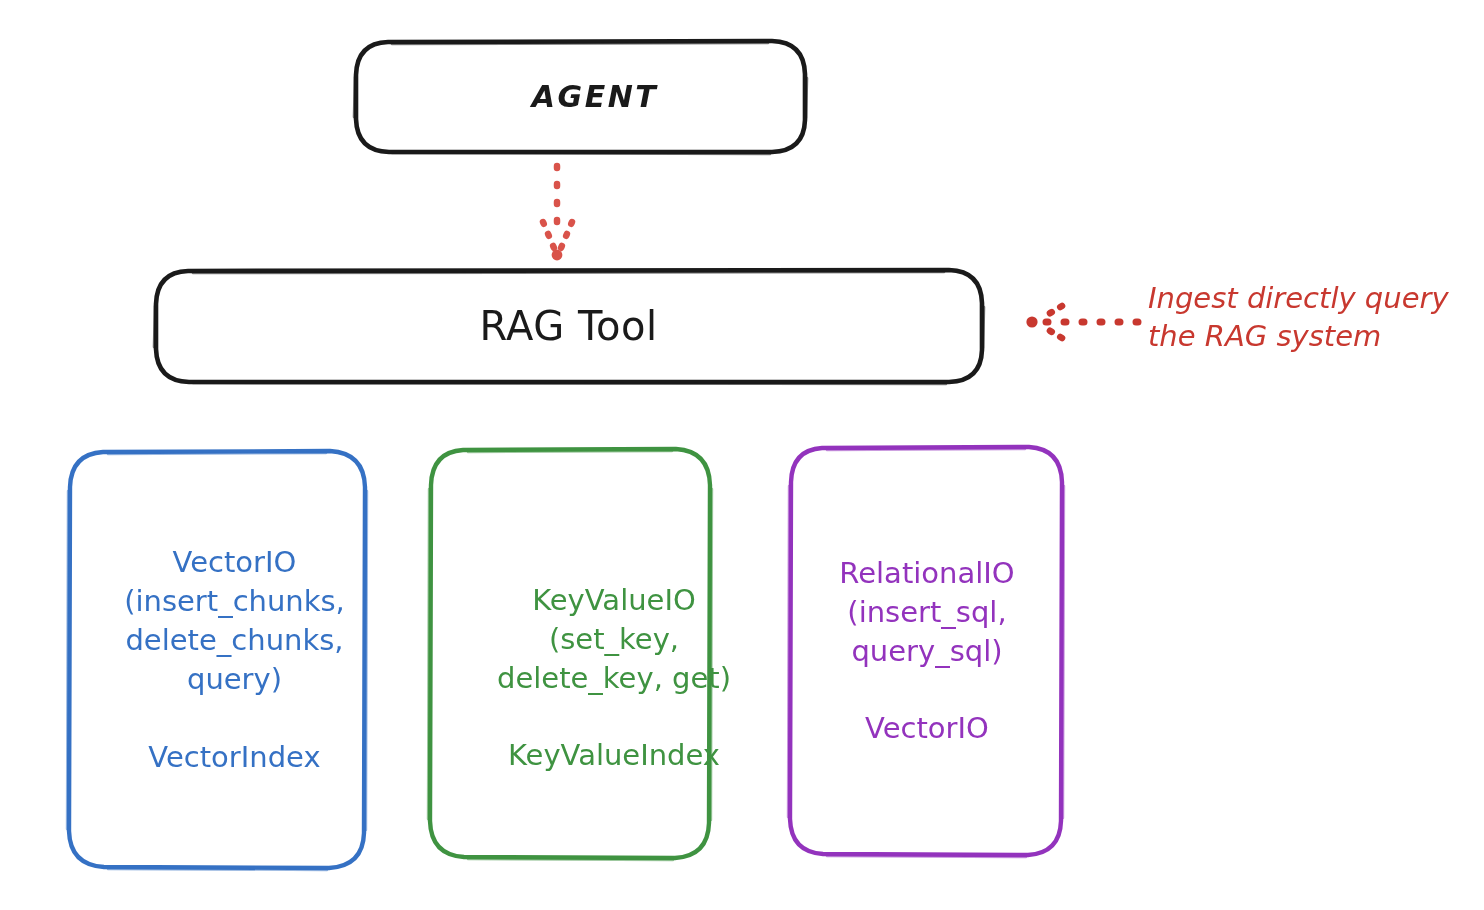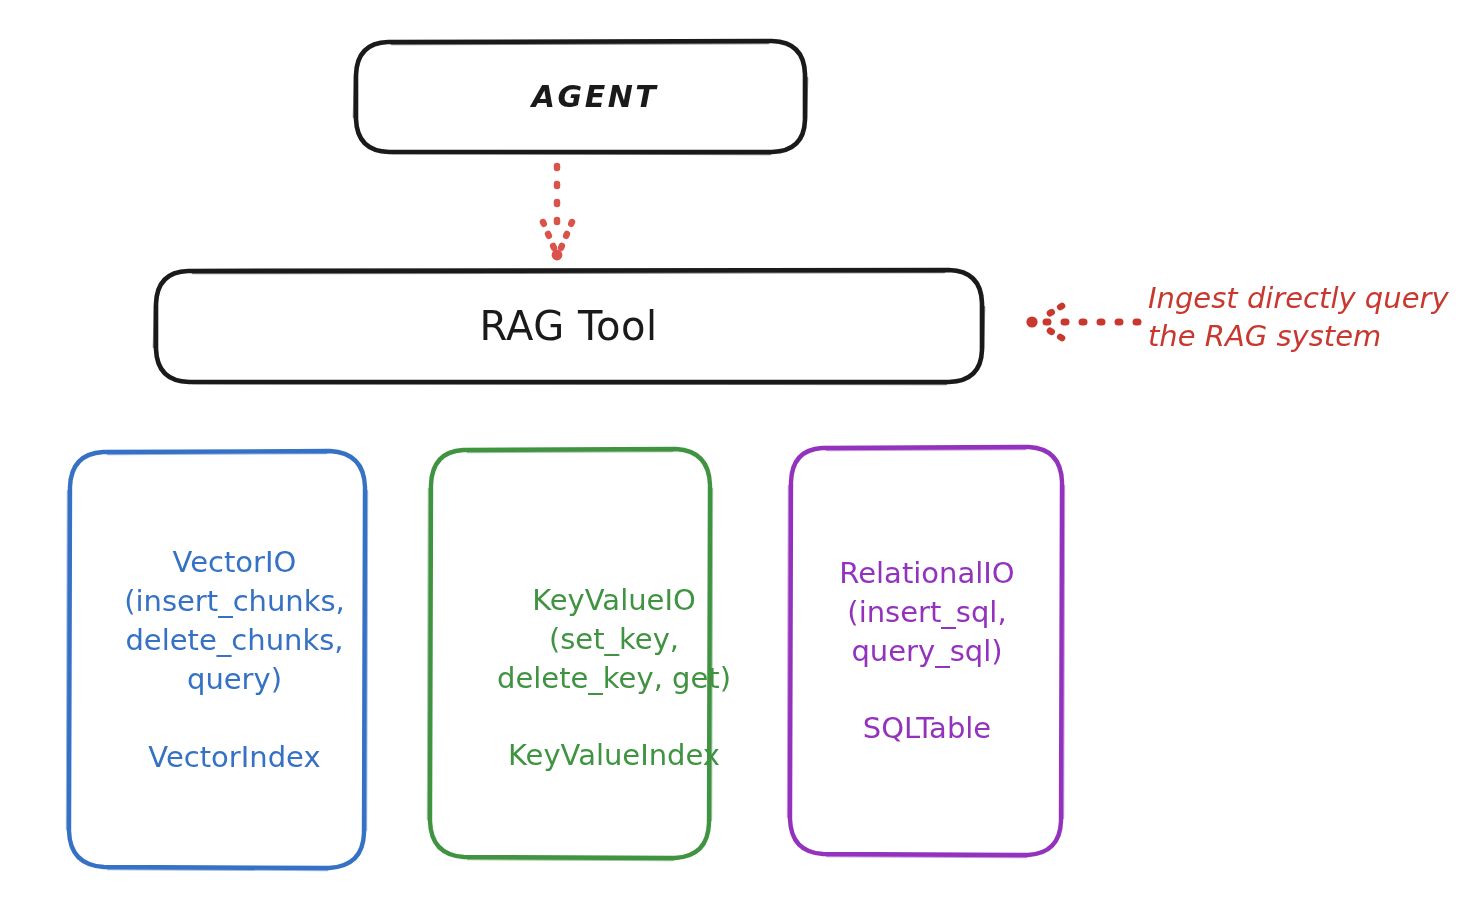--- a/index.html
+++ b/index.html
@@ -123,16 +123,16 @@
 <div class="node-label store-label" id="keyvalueio-label">KeyValueIO
 (set_key,
 delete_key, get)
 
 KeyValueIndex</div>
 
 <div class="node-label store-label" id="relationalio-label">RelationalIO
 (insert_sql,
 query_sql)
 
-SQLTable</div>
+VectorIO</div>
 
 <div id="ingest-note">Ingest directly query
 the RAG system</div>
 
 </body></html>

